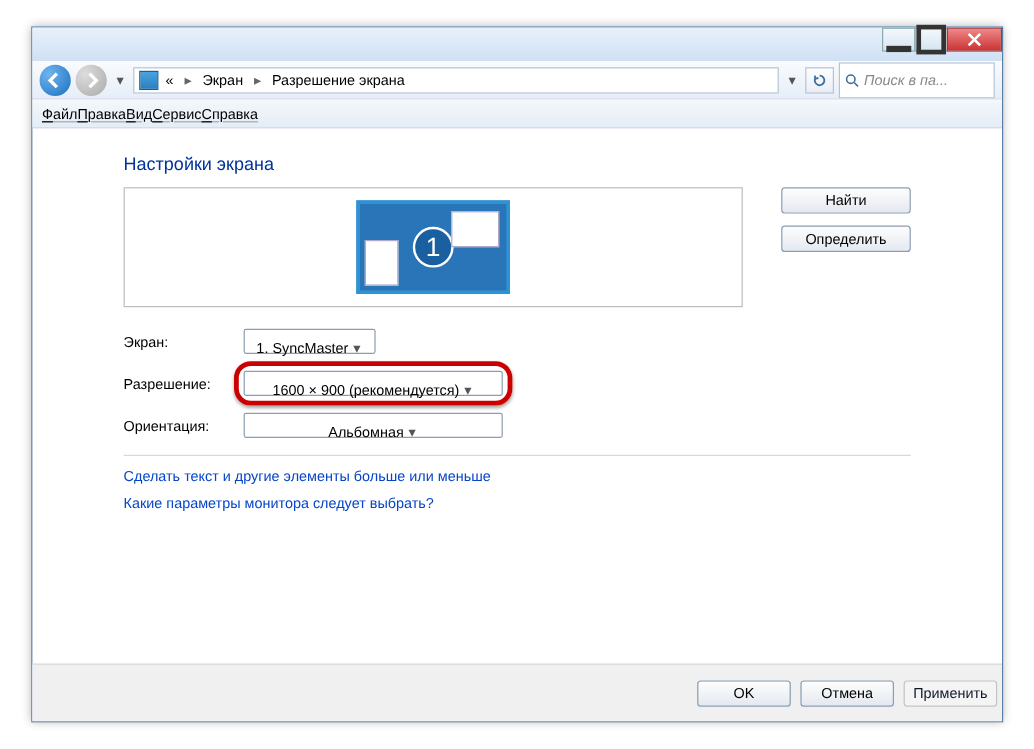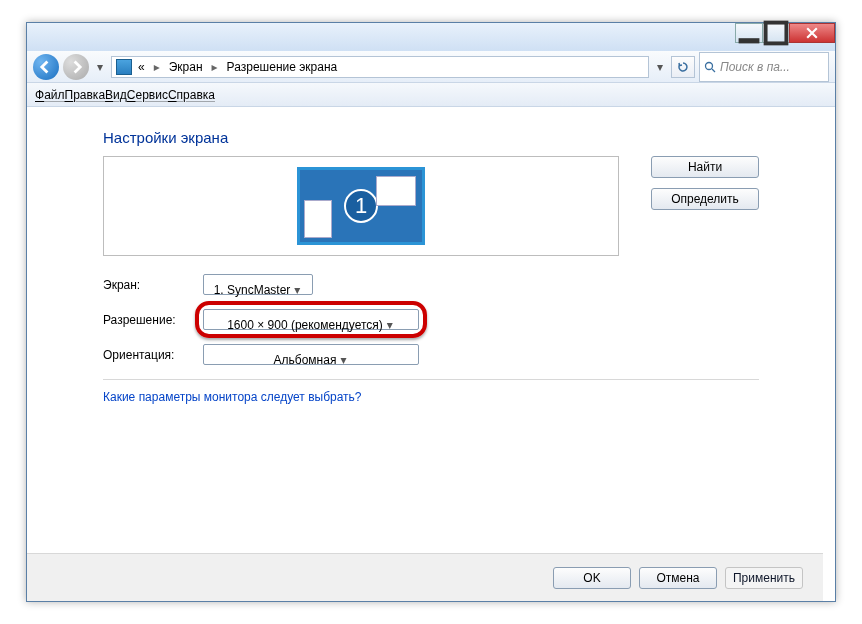--- a/index.html
+++ b/index.html
@@ -51,21 +51,21 @@
 .sel.wide { width: 216px; }
 
 .highlight-wrap { position: relative; display: inline-block; }
 .highlight-ring { position: absolute; left: -8px; top: -8px; right: -8px; bottom: -8px; border: 4px solid #cc0000; border-radius: 14px; box-shadow: 0 2px 3px rgba(0,0,0,.35); pointer-events: none; }
 
 .adv-link { text-align: right; margin: 6px 0 8px; }
 .link { color: #0645c8; cursor: pointer; }
 .hr { border-top: 1px solid #d8d8d8; margin: 6px 0 10px; }
 .links-block .link { display: block; margin-bottom: 8px; }
 
-.footer { position: absolute; left: 0; right: 12px; bottom: 0; height: 48px; background: #f0f0f0; border-top: 1px solid #d8d8d8; display: flex; align-items: center; justify-content: flex-end; padding: 0 20px; gap: 8px; }
+.footer { position: absolute; left: 0; right: 0; bottom: 0; height: 48px; background: #f0f0f0; border-top: 1px solid #d8d8d8; display: flex; align-items: center; justify-content: flex-end; padding: 0 4px; gap: 8px; }
 .fbtn { width: 78px; height: 22px; border: 1px solid #8a9db2; background: linear-gradient(#fdfdfd,#e4e9f0); border-radius: 3px; display: flex; align-items: center; justify-content: center; }
 .fbtn.disabled { color: #0f172a; border-color: #c4c4c4; background: #f4f4f4; }
 </style>
 </head>
 <body>
 
 <div class="window">
 
   <div class="titlebar">
     <div class="winbtns">
@@ -174,20 +174,21 @@
     <div class="form-row">
       <span class="lbl">Ориентация:</span>
       <div class="sel wide">
         <span>Альбомная</span>
         <span class="arr">▾</span>
       </div>
     </div>
 
     <div class="hr"></div>
     <div class="links-block">
+      <span class="link">Сделать текст и другие элементы больше или меньше</span>
       <span class="link">Какие параметры монитора следует выбрать?</span>
     </div>
   </div>
 
   <div class="footer">
     <div class="fbtn">OK</div>
     <div class="fbtn">Отмена</div>
     <div class="fbtn disabled">Применить</div>
   </div>
 

